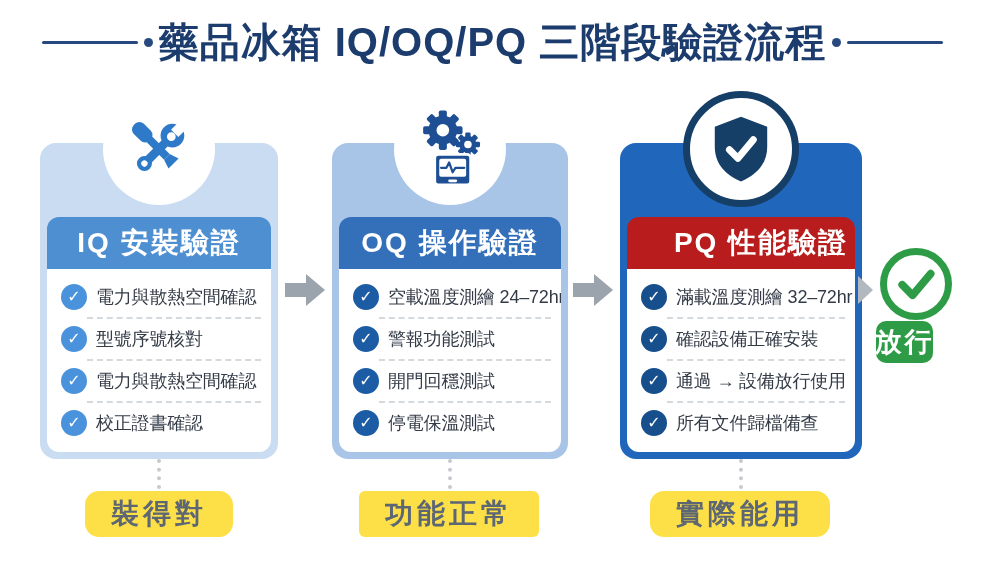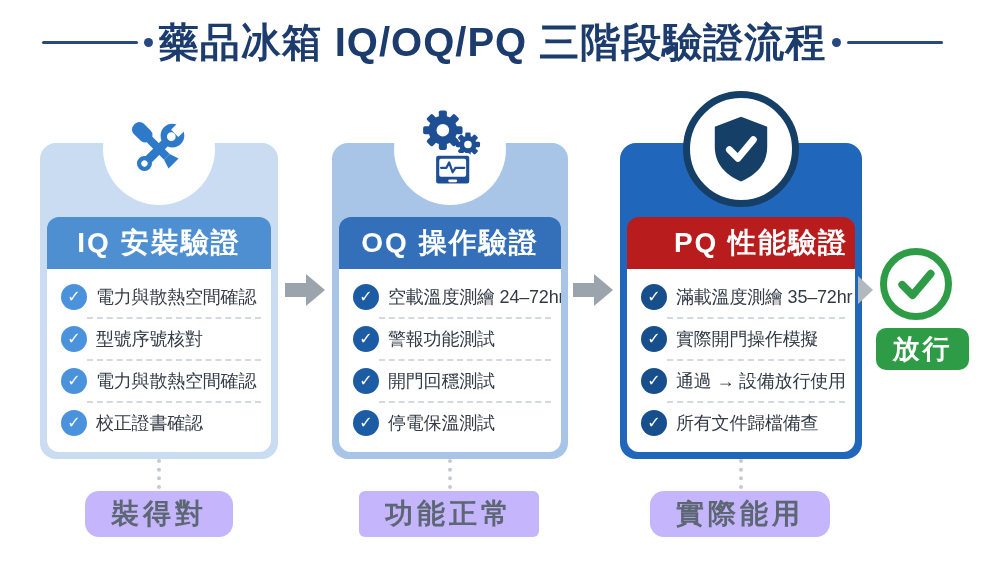--- a/index.html
+++ b/index.html
@@ -48,30 +48,30 @@
   .flow-arrow { position:absolute; top:273px; }
   .arrow-1 { left:285px; }
   .arrow-2 { left:573px; }
   .flow-arrowhead { position:absolute; left:858px; top:276px; }
 
   
   .dotted-connector { position:absolute; top:459px; width:0; height:30px;
     border-left:4px dotted #C5CAD0; }
   .conn-1 { left:157px; } .conn-2 { left:448px; } .conn-3 { left:739px; }
   .tagline-pill { position:absolute; top:491px; height:46px; line-height:46px;
-    background:#c4b5fd; border-radius:14px; padding:0 26px;
+    background:#fde047; border-radius:14px; padding:0 26px;
     font-size:28px; font-weight:700; color:#5D6673; letter-spacing:4px; white-space:nowrap;
     transform:translateX(-50%); }
   .pill-1 { left:159px; } .pill-2 { left:449px;border-radius:6px; } .pill-3 { left:740px; }
 
   
   .release-circle { position:absolute; left:880px; top:248px; width:72px; height:72px;
     border-radius:50%; border:7px solid #2E9C46; background:#ffffff;
     display:flex; align-items:center; justify-content:center; }
-  .release-badge { position:absolute; left:876px; top:328px; width:93px; height:42px;
+  .release-badge { position:absolute; left:876px; top:321px; width:57px; height:42px;
     background:#2E9C46; border-radius:10px; color:#ffffff; font-size:27px; font-weight:700;
     letter-spacing:3px; display:flex; align-items:center; justify-content:center; white-space:nowrap; }
 </style>
 </head>
 <body>
 
 <div class="page">
 
   <div class="title-row">
     <span class="title-rule"></span>
@@ -211,28 +211,28 @@
         <polyline points="33,49 44,60 64,36" stroke="#ffffff" stroke-width="9" fill="none" stroke-linecap="round" stroke-linejoin="round"></polyline>
       </svg>
     </div>
     <div class="card-inner">
       <div class="card-header hdr-pq">PQ 性能驗證</div>
       <div class="card-body">
         <div class="check-item">
           <span class="check-badge badge-pq">
               <span class="check-glyph">✓</span>
             </span>
-          <span class="item-text">滿載溫度測繪 35–72hr</span>
-        </div>
-        <div class="item-sep"></div>
-        <div class="check-item">
-          <span class="check-badge badge-pq">
-              <span class="check-glyph">✓</span>
-            </span>
-          <span class="item-text">實際開門操作模擬</span>
+          <span class="item-text">滿載溫度測繪 32–72hr</span>
+        </div>
+        <div class="item-sep"></div>
+        <div class="check-item">
+          <span class="check-badge badge-pq">
+              <span class="check-glyph">✓</span>
+            </span>
+          <span class="item-text">確認設備正確安裝</span>
         </div>
         <div class="item-sep"></div>
         <div class="check-item">
           <span class="check-badge badge-pq">
               <span class="check-glyph">✓</span>
             </span>
           <span class="item-text">通過 → 設備放行使用</span>
         </div>
         <div class="item-sep"></div>
         <div class="check-item">

